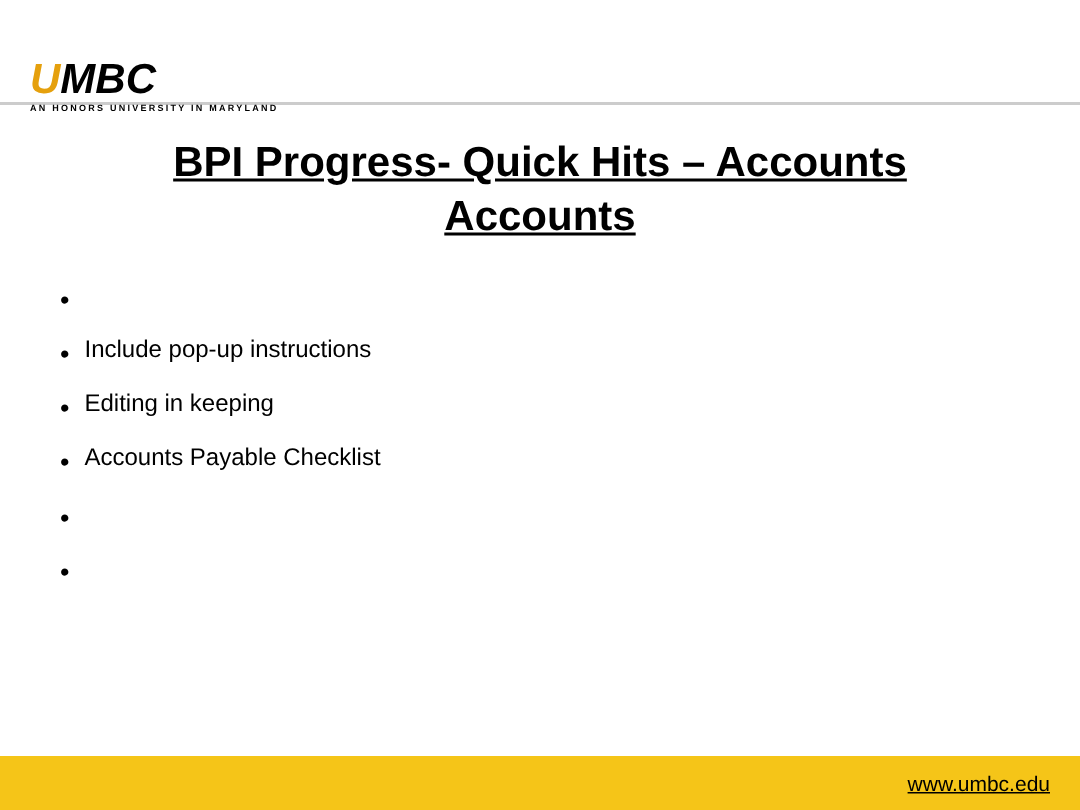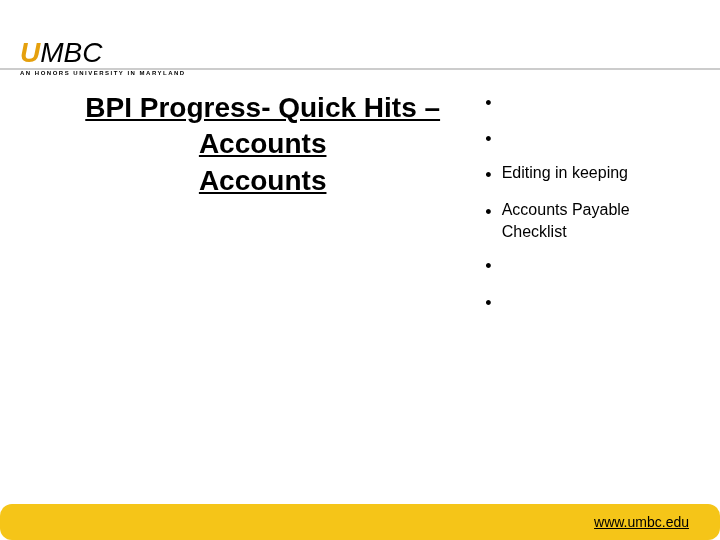--- a/index.html
+++ b/index.html
@@ -47,41 +47,41 @@
 
     .logo-u {
       font-size: 28px;
       font-weight: 900;
       color: #e5a00d;
       font-style: italic;
     }
 
     .logo-mbc {
       font-size: 28px;
-      font-weight: 400;
+      font-weight: 700;
       color: #000000;
       font-style: italic;
       margin-top: 40px;
     }
 
     .logo-subtitle {
       font-size: 6px;
       font-weight: bold;
       letter-spacing: 1.5px;
       color: #000000;
       text-transform: uppercase;
       margin-top: 1px;
     }
 
     
     .content {
       flex: 1;
       padding: 20px 40px 20px 40px;
       display: flex;
-      flex-direction: row;
+      flex-direction: column;
     }
 
     .main-title {
       font-size: 28px;
       font-weight: bold;
       text-decoration: underline;
       color: #000000;
       text-align: center;
       margin-bottom: 24px;
       line-height: 1.3;
@@ -114,22 +114,21 @@
       flex: 1;
     }
 
     
     .footer {
       background: #f5c518;
       height: 36px;
       display: flex;
       align-items: center;
       justify-content: flex-end;
-      padding-right: 31px;
-      border-radius: 12px;
+      padding-right: 20px;
     }
 
     .footer-url {
       font-size: 14px;
       color: #000000;
       font-weight: normal;
       text-decoration: underline;
     }
   </style>
 </head>
@@ -153,20 +152,21 @@
       <span>BPI Progress- Quick Hits – Accounts</span><br>
       <span>Accounts</span>
     </div>
 
     <ul class="bullet-list">
       <li class="bullet-item">
         <span class="bullet-dot">•</span>
       </li>
       <li class="bullet-item">
         <span class="bullet-dot">•</span>
+        <span class="bullet-text">Include pop-up instructions</span>
       </li>
       <li class="bullet-item">
         <span class="bullet-dot">•</span>
         <span class="bullet-text">Editing in keeping</span>
       </li>
       <li class="bullet-item">
         <span class="bullet-dot">•</span>
         <span class="bullet-text">Accounts Payable Checklist</span>
       </li>
       <li class="bullet-item">

